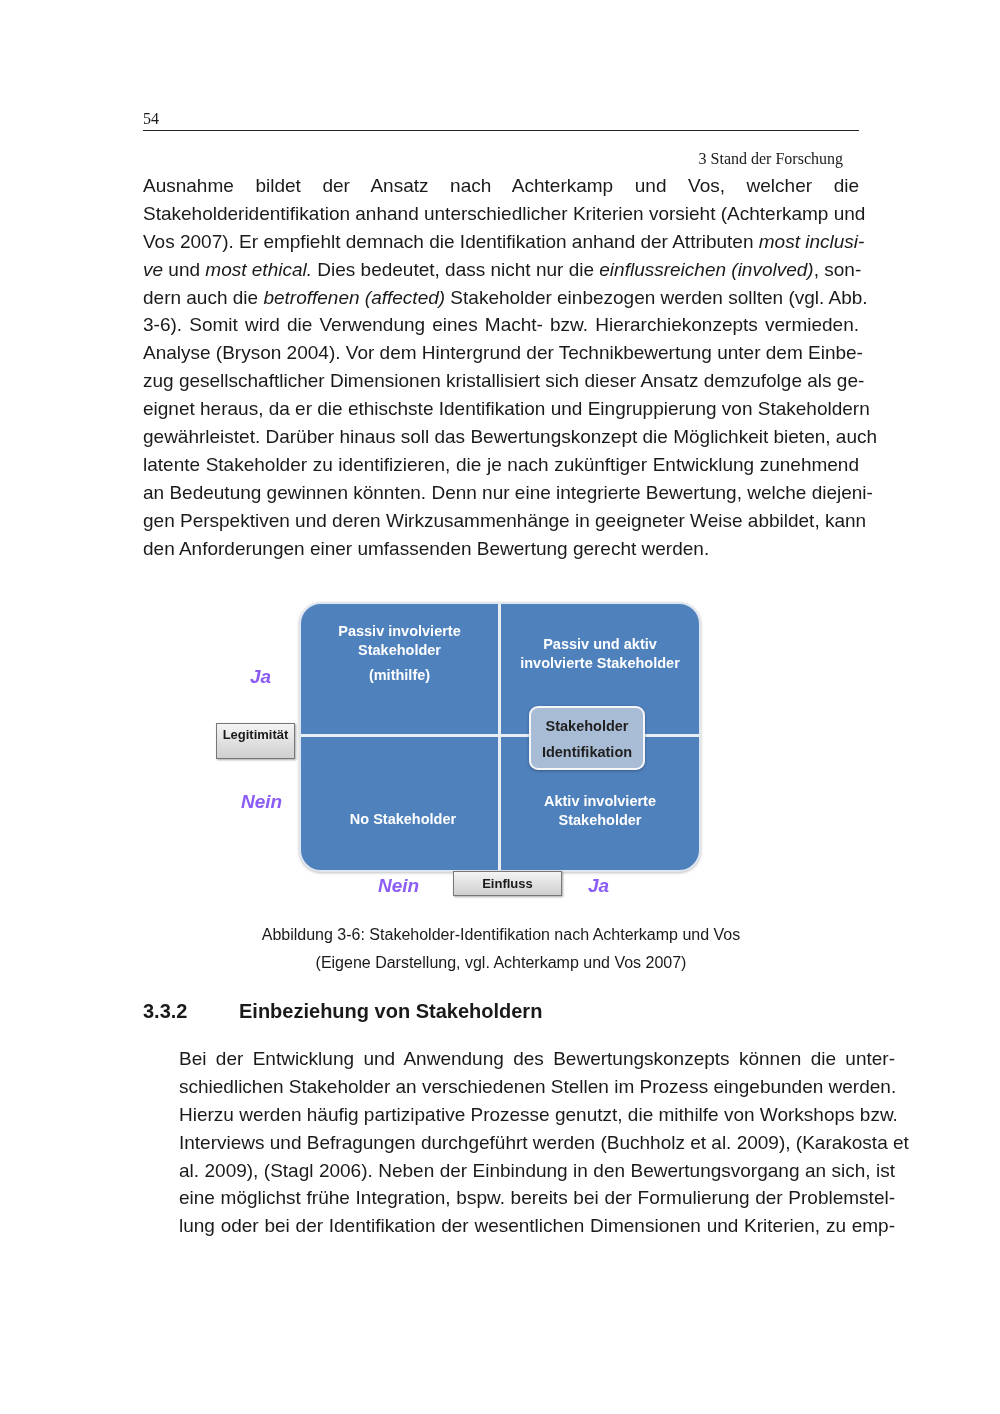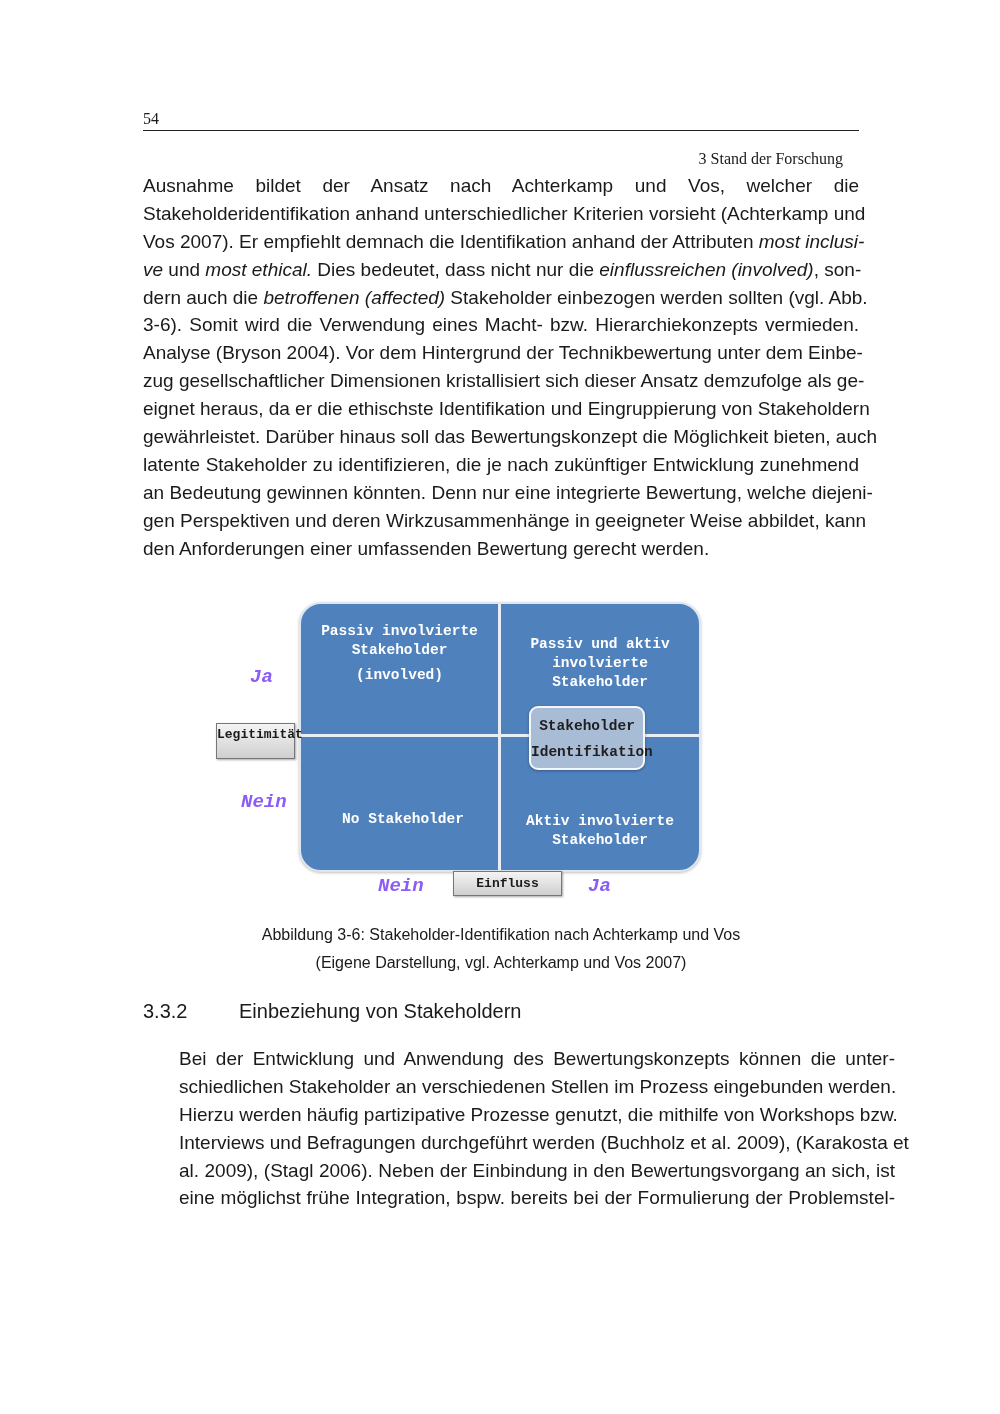--- a/index.html
+++ b/index.html
@@ -8,48 +8,48 @@
   .header { position: absolute; left: 143px; top: 108px; width: 716px; height: 22px;
             border-bottom: 1.5px solid #222; font-size: 16px; font-family: Liberation Serif, serif; }
   .header .pg { position: absolute; left: 0; top: 2px; }
   .header .ch { position: absolute; right: 16px; top: 2px; margin-top: 40px; }
   .body-text { position: absolute; left: 143px; width: 716px; font-size: 19px;
                line-height: 27.9px; text-align: justify; }
   .body-text .ln { display: block; text-align: justify; text-align-last: justify; white-space: nowrap; height: 27.9px; }
   .body-text .ln.last { text-align-last: left; }
   .p1 { top: 172px; }
   .p2 { top: 1045px; margin-left: 36px; }
-  .figure { position: absolute; left: 210px; top: 600px; width: 500px; height: 300px; font-family: Liberation Mono, monospace; }
+  .figure { position: absolute; left: 210px; top: 600px; width: 500px; height: 300px; }
   .matrix { position: absolute; left: 89px; top: 2px; width: 398px; height: 266px;
             border-radius: 22px; background: #4f81bd; border: 2px solid #dfe6ef;
             box-shadow: 0 1px 3px rgba(0,0,0,0.25); overflow: hidden; }
   .vline { position: absolute; left: 197px; top: 0; width: 3px; height: 100%; background: #e9eef5; }
   .hline { position: absolute; top: 130px; left: 0; width: 100%; height: 3px; background: #e9eef5; }
   .q { position: absolute; color: #ffffff; font-weight: bold; font-size: 14.5px; text-align: center; line-height: 19px; }
   .q1 { left: 0; top: 18px; width: 197px; }
   .q1 .aff { display: block; margin-top: 6px; }
   .q2 { left: 200px; top: 31px; width: 198px; }
   .q3 { left: 0; top: 206px; width: 204px; }
-  .q4 { left: 200px; top: 208px; width: 198px; }
+  .q4 { left: 200px; top: 188px; width: 198px; }
   .center-box { position: absolute; left: 228px; top: 102px; width: 116px; height: 64px;
                 background: #a9bcd6; border: 2.5px solid #f4f6fa; border-radius: 9px;
                 box-shadow: 0 1px 3px rgba(0,0,0,0.3); color: #1f1f1f; font-weight: bold;
                 font-size: 14.5px; text-align: center; line-height: 26px; padding-top: 5px; box-sizing: border-box; }
   .axis-label { position: absolute; font-style: italic; font-weight: bold; font-size: 19px; color: #8b5cf6; }
   .ja-y { left: 40px; top: 66px; }
   .nein-y { left: 31px; top: 191px; }
   .nein-x { left: 168px; top: 275px; }
   .ja-x { left: 378px; top: 275px; }
   .axis-box { position: absolute; background: linear-gradient(#f4f4f4, #cfcfcf); border: 1px solid #777;
               box-shadow: 1px 1px 2px rgba(0,0,0,0.35); font-weight: bold; font-size: 13px; text-align: center;
               color: #1a1a1a; box-sizing: border-box; }
   .legit { left: 6px; top: 123px; width: 79px; height: 36px; line-height: 22px; }
   .einfluss { left: 243px; top: 271px; width: 109px; height: 25px; line-height: 23px; }
   .caption { position: absolute; left: 143px; width: 716px; text-align: center; font-size: 16px; line-height: 28px; top: 921px; }
-  .section { position: absolute; left: 143px; top: 1000px; font-size: 20px; font-weight: normal; }
+  .section { position: absolute; left: 143px; top: 1000px; font-size: 20px; font-weight: bold; }
   .section .num { display: inline-block; width: 96px; }
   i { font-style: italic; }
 </style>
 </head>
 <body>
 
 <div class="header">
   <span class="pg">54</span>
   <span class="ch">3 Stand der Forschung</span>
 </div>
@@ -71,21 +71,21 @@
     <span class="ln last">den Anforderungen einer umfassenden Bewertung gerecht werden.</span>
   </div>
 
 <div class="figure">
   <div class="matrix">
     <div class="vline"></div>
     <div class="hline"></div>
     <div class="q q1">
       <span>Passiv involvierte</span><br>
       <span>Stakeholder</span>
-      <span class="aff">(involved)</span>
+      <span class="aff">(mithilfe)</span>
     </div>
     <div class="q q2">
       <span>Passiv und aktiv</span><br>
       <span>involvierte Stakeholder</span>
     </div>
     <div class="q q3">
       <span>No Stakeholder</span>
     </div>
     <div class="q q4">
       <span>Aktiv involvierte</span><br>
@@ -113,13 +113,14 @@
   <span class="num">3.3.2</span><span>Einbeziehung von Stakeholdern</span>
 </div>
 
 <div class="body-text p2">
     <span class="ln">Bei der Entwicklung und Anwendung des Bewertungskonzepts können die unter-</span>
     <span class="ln">schiedlichen Stakeholder an verschiedenen Stellen im Prozess eingebunden werden.</span>
     <span class="ln">Hierzu werden häufig partizipative Prozesse genutzt, die mithilfe von Workshops bzw.</span>
     <span class="ln">Interviews und Befragungen durchgeführt werden (Buchholz et al. 2009), (Karakosta et</span>
     <span class="ln">al. 2009), (Stagl 2006). Neben der Einbindung in den Bewertungsvorgang an sich, ist</span>
     <span class="ln">eine möglichst frühe Integration, bspw. bereits bei der Formulierung der Problemstel-</span>
+    <span class="ln">lung oder bei der Identifikation der wesentlichen Dimensionen und Kriterien, zu emp-</span>
   </div>
 
 </body></html>

